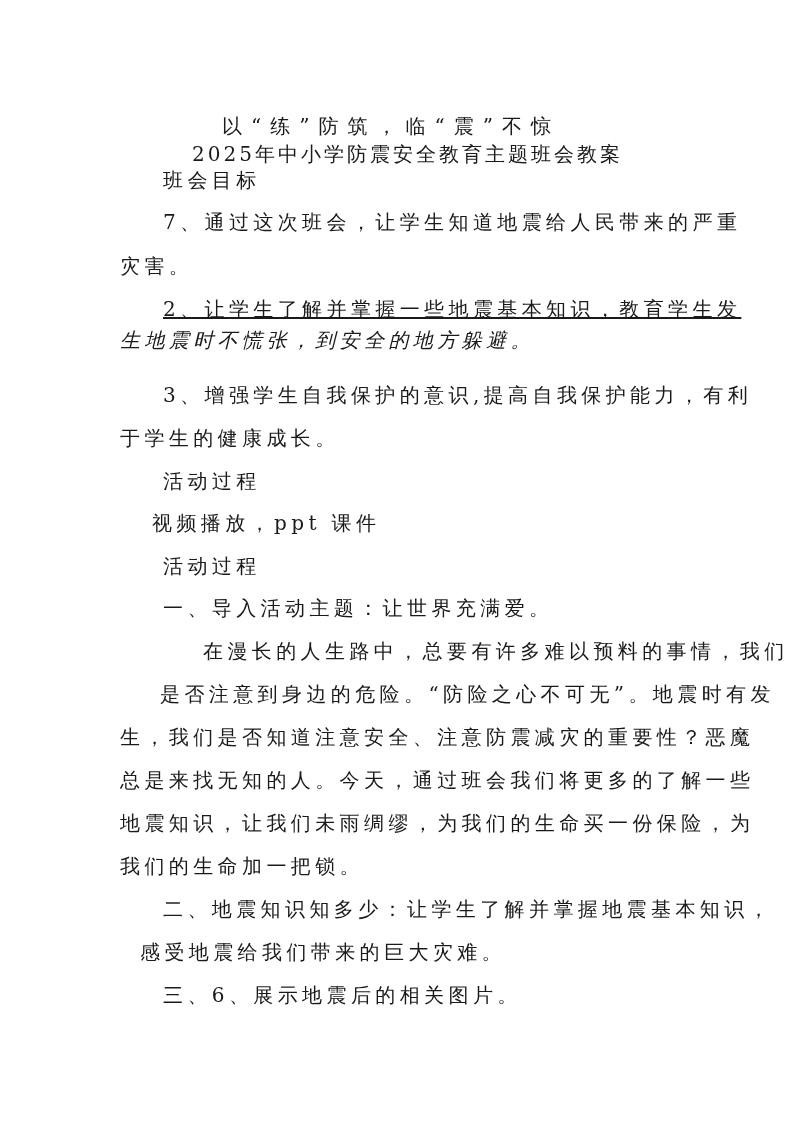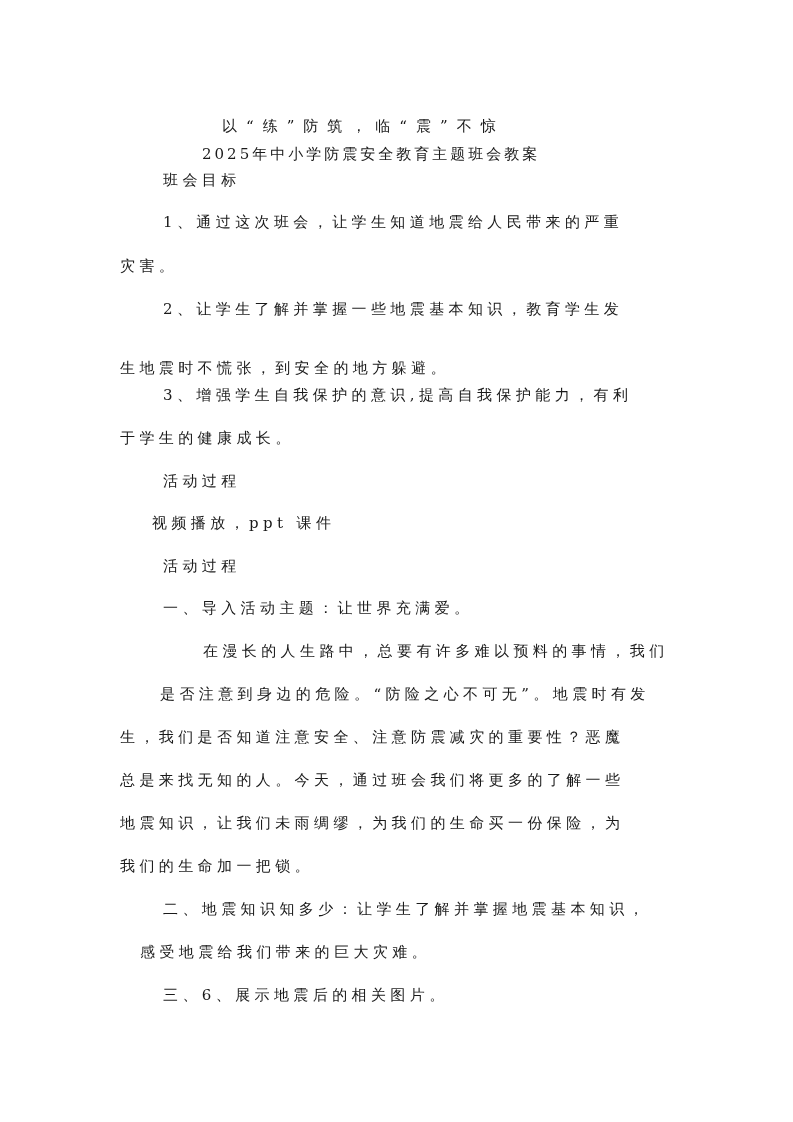--- a/index.html
+++ b/index.html
@@ -1,34 +1,34 @@
 <!DOCTYPE html>
 <html><head>
 <meta charset="utf-8">
 <style>
   html, body { margin: 0; padding: 0; background: #ffffff; }
   body { width: 793px; height: 1122px; position: relative; overflow: hidden;
          font-family: "DejaVu Serif", "Liberation Serif", serif; color: #1a1a1a; }
-  .line { position: absolute; left: 0; white-space: nowrap; font-size: 15px; line-height: 24px; }
+  .line { position: absolute; left: 0; white-space: nowrap; font-size: 20px; line-height: 24px; }
   .title { letter-spacing: 9px; }
-  .subtitle { letter-spacing: 3px; margin-left: 10px; }
+  .subtitle { letter-spacing: 3px; }
   .body { letter-spacing: 4.4px; }
 </style>
 </head>
 <body>
 
 <div>
   <div class="line title" style="left:222px; top:114px;">以“练”防筑，临“震”不惊</div>
   <div class="line subtitle" style="left:192px; top:142px;">2025年中小学防震安全教育主题班会教案</div>
   <div id="body-lines">
       <div class="line body" style="left: 163px; top: 168px;">班会目标</div>
-      <div class="line body" style="left: 163px; top: 210px;">1、通过这次班会，让学生知道地震给人民带来的严重</div>
+      <div class="line body" style="left: 163px; top: 210px;">7、通过这次班会，让学生知道地震给人民带来的严重</div>
       <div class="line body" style="left: 120px; top: 254px;">灾害。</div>
-      <div class="line body" style="left: 163px; top: 297px;">2、让学生了解并掌握一些地震基本知识，教育学生发</div>
-      <div class="line body" style="left: 120px; top: 356px;">生地震时不慌张，到安全的地方躲避。</div>
+      <div class="line body" style="left: 163px; top: 297px; text-decoration: underline;">2、让学生了解并掌握一些地震基本知识，教育学生发</div>
+      <div class="line body" style="left: 120px; top: 328px; font-style: italic;">生地震时不慌张，到安全的地方躲避。</div>
       <div class="line body" style="left: 163px; top: 383px;">3、增强学生自我保护的意识,提高自我保护能力，有利</div>
       <div class="line body" style="left: 120px; top: 426px;">于学生的健康成长。</div>
       <div class="line body" style="left: 163px; top: 469px;">活动过程</div>
       <div class="line body" style="left: 152px; top: 511px;">视频播放，ppt 课件</div>
       <div class="line body" style="left: 163px; top: 554px;">活动过程</div>
       <div class="line body" style="left: 163px; top: 596px;">一、导入活动主题：让世界充满爱。</div>
       <div class="line body" style="left: 163px; top: 639px; margin-left: 40px;">在漫长的人生路中，总要有许多难以预料的事情，我们</div>
       <div class="line body" style="left: 120px; top: 682px; margin-left: 40px;">是否注意到身边的危险。“防险之心不可无”。地震时有发</div>
       <div class="line body" style="left: 120px; top: 725px;">生，我们是否知道注意安全、注意防震减灾的重要性？恶魔</div>
       <div class="line body" style="left: 120px; top: 768px;">总是来找无知的人。今天，通过班会我们将更多的了解一些</div>

